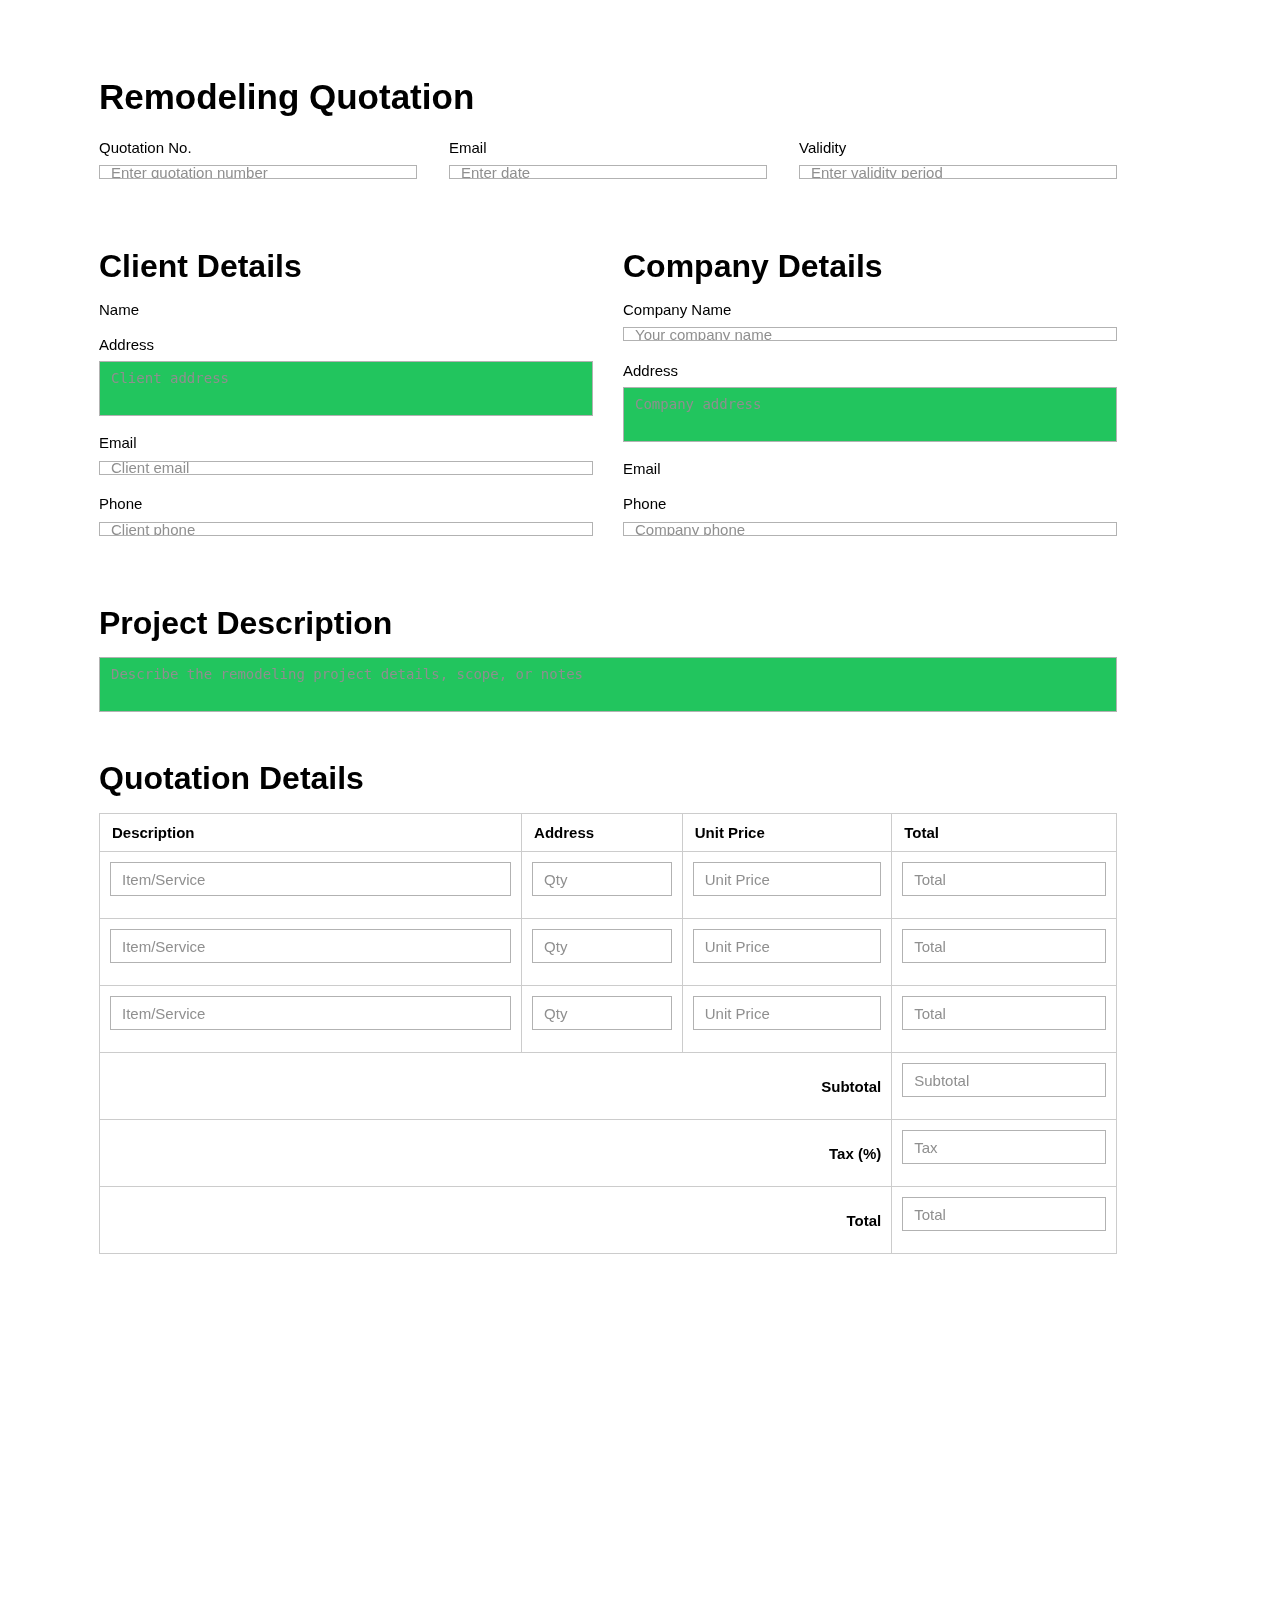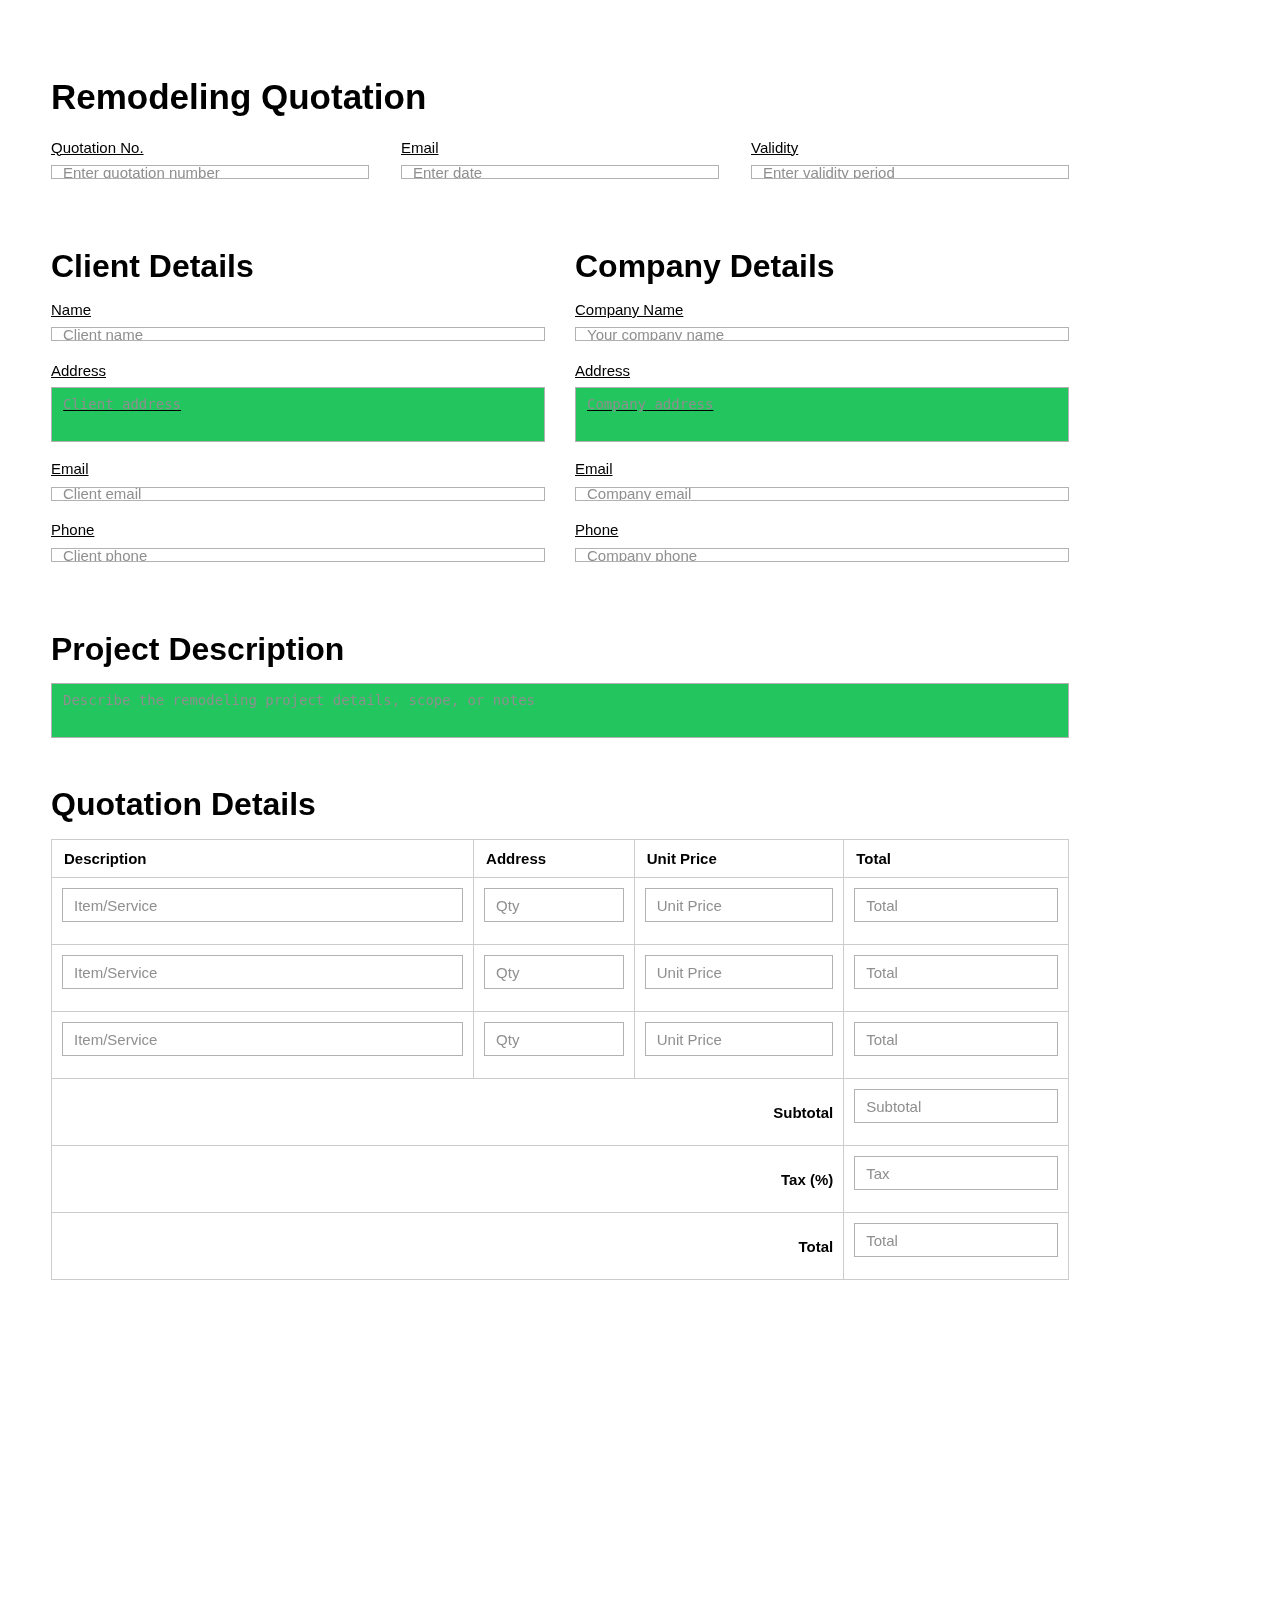--- a/index.html
+++ b/index.html
@@ -10,21 +10,21 @@
     color: #000000;
     font-family: "Liberation Sans", sans-serif;
   }
   .page {
     width: 1263px;
     min-height: 1622px;
     background: #ffffff;
   }
   .container {
     width: 1018px;
-    margin-left: 51px;
+    margin-left: 99px;
     padding-top: 78px;
     padding-bottom: 300px;
   }
   h1.page-title {
     font-size: 35px;
     font-weight: bold;
     line-height: 1.1;
     margin: 0 0 22px 0;
     letter-spacing: 0px;
   }
@@ -38,21 +38,21 @@
   .top-grid {
     display: grid;
     grid-template-columns: repeat(3, 1fr);
     column-gap: 32px;
   }
   .two-col {
     display: grid;
     grid-template-columns: 1fr 1fr;
     column-gap: 30px;
   }
-  .field { margin-bottom: 18px; text-decoration: underline; }
+  .field { margin-bottom: 18px; }
   .field label {
     display: block;
     font-size: 15px;
     color: #000000;
     margin-bottom: 8px;
     line-height: 1.15;
   }
   input.text-input {
     width: 100%;
     height: 14px;
@@ -147,21 +147,20 @@
         <input class="text-input" type="text" placeholder="Enter validity period" style="">
       </div>
     </div>
 
     <div class="section two-col">
 
       <div>
         <h2 class="section-title">Client Details</h2>
         <div class="field">
           <label>Name</label>
-          <input class="text-input" type="text" placeholder="Client name" style="">
         </div>
         <div class="field">
           <label>Address</label>
           <textarea class="area-input" placeholder="Client address" style=""></textarea>
         </div>
         <div class="field">
           <label>Email</label>
           <input class="text-input" type="text" placeholder="Client email" style="">
         </div>
         <div class="field">
@@ -175,21 +174,20 @@
         <div class="field">
           <label>Company Name</label>
           <input class="text-input" type="text" placeholder="Your company name" style="">
         </div>
         <div class="field">
           <label>Address</label>
           <textarea class="area-input" placeholder="Company address" style=""></textarea>
         </div>
         <div class="field">
           <label>Email</label>
-          <input class="text-input" type="text" placeholder="Company email" style="">
         </div>
         <div class="field">
           <label>Phone</label>
           <input class="text-input" type="text" placeholder="Company phone" style="">
         </div>
       </div>
 
     </div>
 
     <div class="section">

